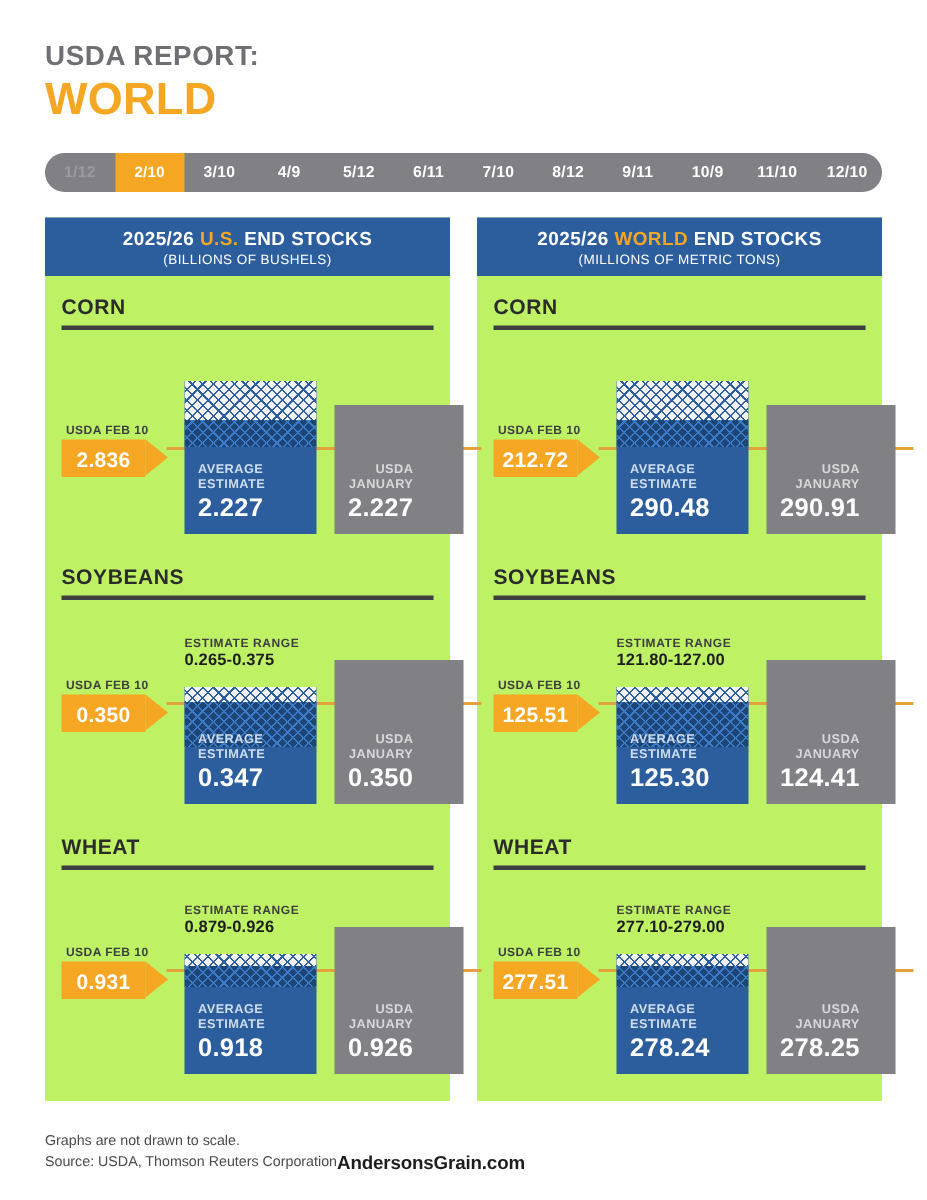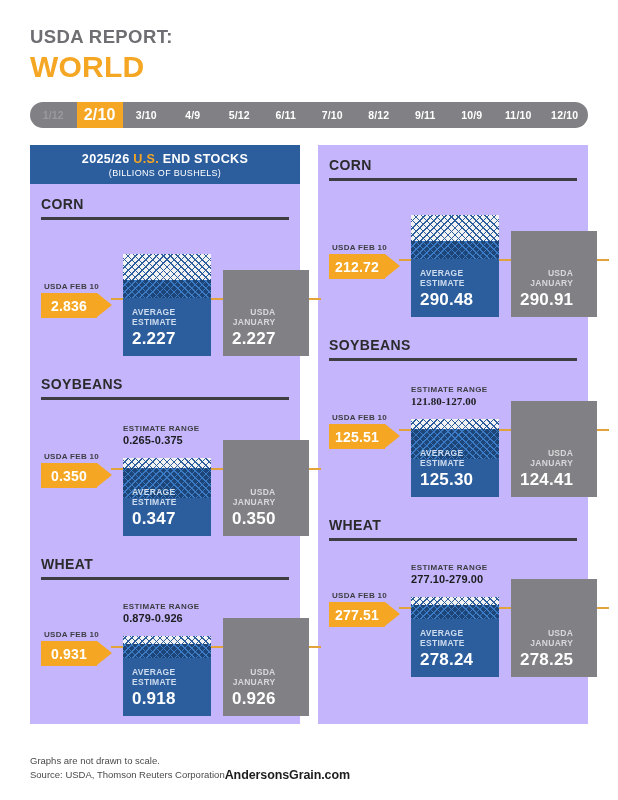--- a/index.html
+++ b/index.html
@@ -90,32 +90,33 @@
     justify-content: center;
     font-size: 10.5px;
     font-weight: bold;
     color: #ffffff;
     letter-spacing: 0.2px;
   }
   .date-cell.past { color: #9a9a9f; }
   .date-cell.active {
     background: #f5a623;
     color: #ffffff;
-    font-size: 16px;
+    font-size: 10px;
   }
 
   
   .panels {
     margin-top: 17px;
     display: flex;
     gap: 18px;
   }
   .panel {
     flex: 1 1 0;
-    background: #c4b5fd;
+    background: #bef264;
+    padding-bottom: 10px;
   }
   .panel-head {
     background: #2c5e9e;
     color: #ffffff;
     text-align: center;
     padding: 7px 4px 6px 4px;
   }
   .panel-head .ph-title {
     font-size: 12.6px;
     font-weight: bold;
@@ -394,20 +395,24 @@
             <div class="bar bar-gray" style="left:182px; width:86px; top:32px; height:98px;">
               <div class="bar-text">
                 <div class="bar-cap"><span>USDA</span><br><span>JANUARY</span></div>
                 <div class="bar-val">0.926</div>
               </div>
             </div>
           </div>
         </div>
       </div>
       <div class="panel">
+        <div class="panel-head">
+          <div class="ph-title"><span>2025/26 </span><span class="ph-accent">WORLD</span><span> END STOCKS</span></div>
+          <div class="ph-sub">(MILLIONS OF METRIC TONS)</div>
+        </div>
         <div class="commodity">
           <div class="commodity-title">CORN</div>
           <div class="commodity-rule"></div>
           <div class="chart">
             <div class="range-label" style="left:82px; top:28px;">ESTIMATE RANGE</div>
             <div class="range-value" style="left:82px; top:38px;">284.50-293.10</div>
             <div class="ref-line" style="left:70px; width:210px; top:72px;"></div>
             <div class="usda-tag" style="top:56px;">
               <div class="usda-tag-label">USDA FEB 10</div>
               <div class="usda-tag-body">
@@ -429,21 +434,21 @@
                 <div class="bar-val">290.91</div>
               </div>
             </div>
           </div>
         </div>
         <div class="commodity">
           <div class="commodity-title">SOYBEANS</div>
           <div class="commodity-rule"></div>
           <div class="chart">
             <div class="range-label" style="left:82px; top:18px;">ESTIMATE RANGE</div>
-            <div class="range-value" style="left:82px; top:28px;font-family:Liberation Serif, serif;">121.80-127.00</div>
+            <div class="range-value" style="left:82px; top:28px;">121.80-127.00</div>
             <div class="ref-line" style="left:70px; width:210px; top:62px;"></div>
             <div class="usda-tag" style="top:46px;">
               <div class="usda-tag-label">USDA FEB 10</div>
               <div class="usda-tag-body">
                 <span class="tv">125.51</span>
                 <span class="usda-tag-arrow"></span>
               </div>
             </div>
             <div class="bar bar-blue" style="left:82px; width:88px; top:52px; height:78px;">
               <div class="hatch" style="height:10px;"></div>

